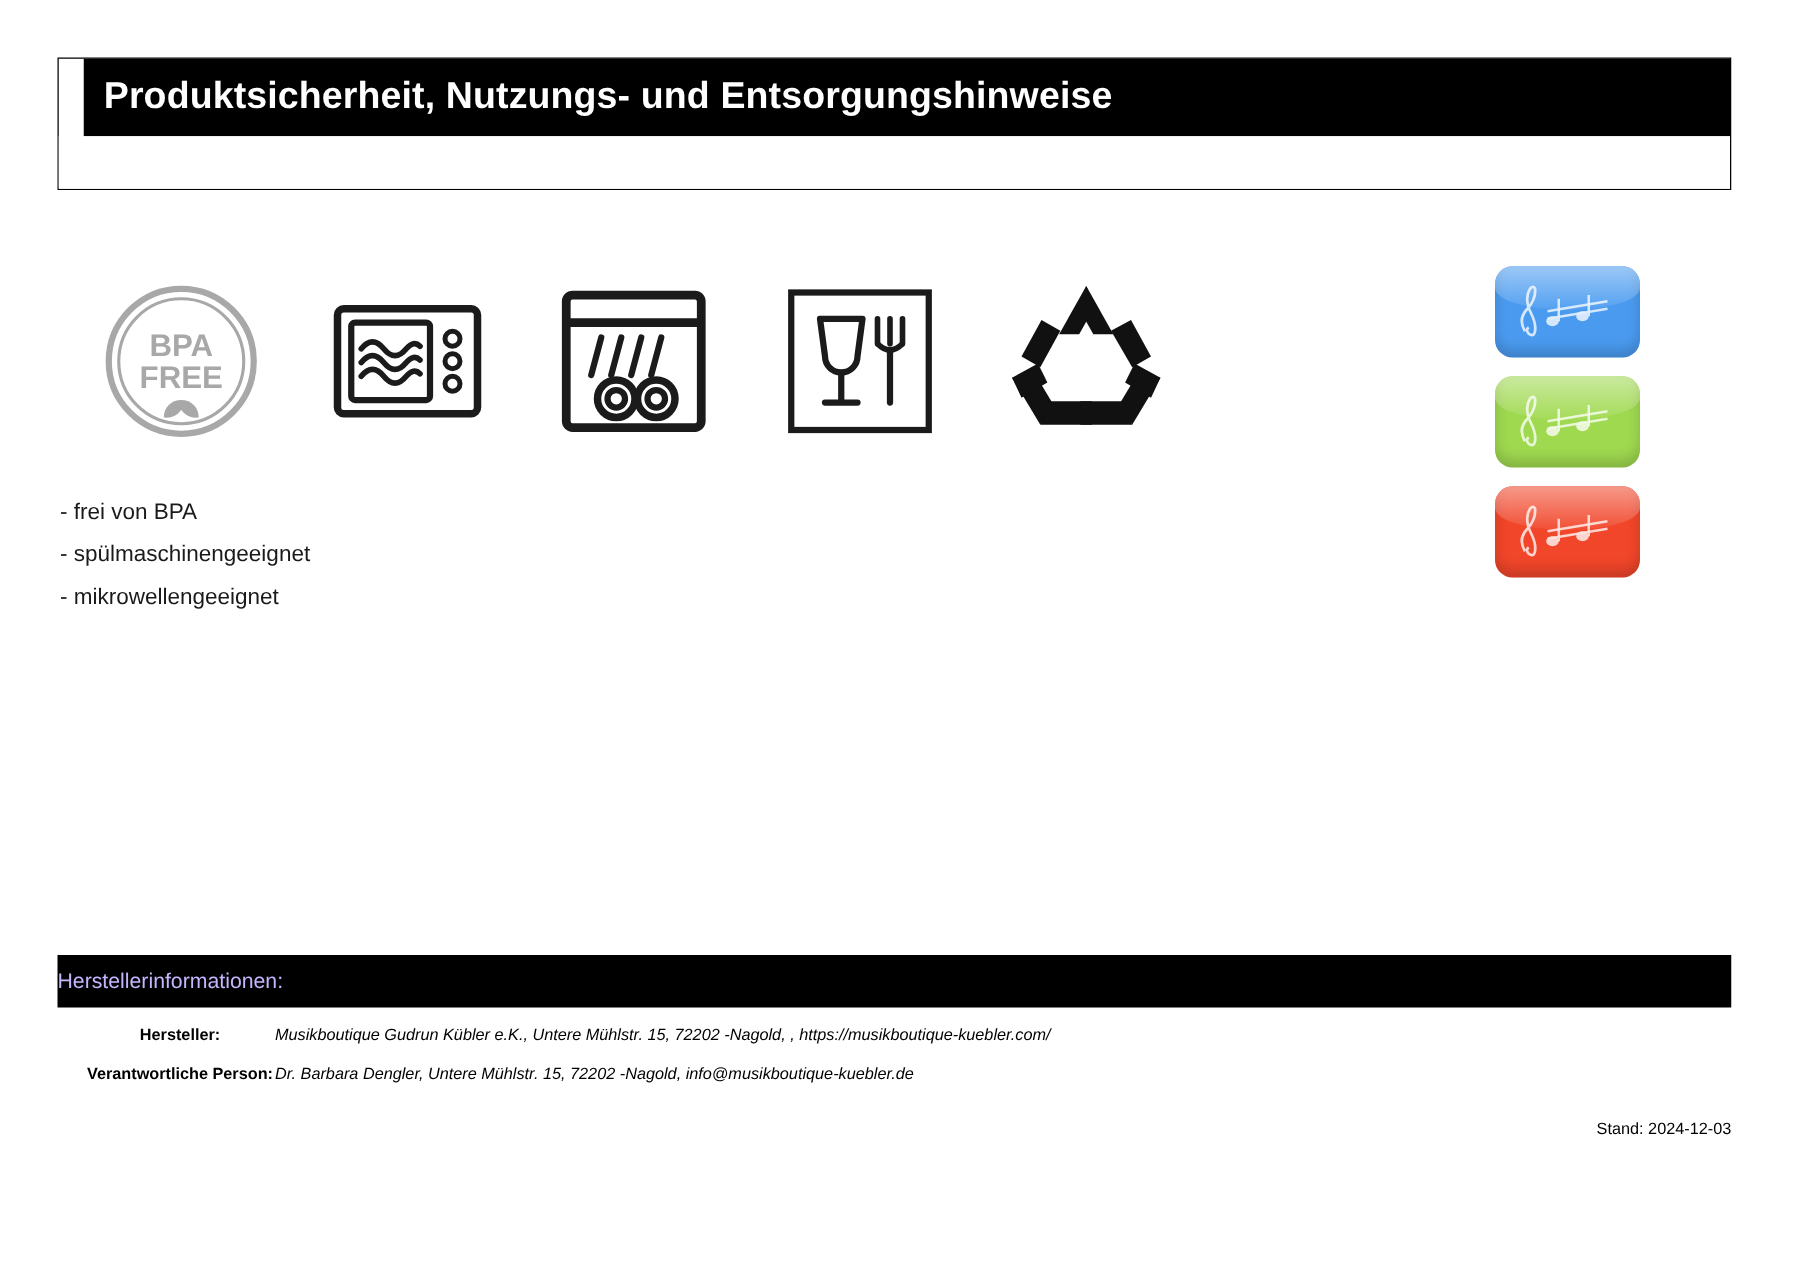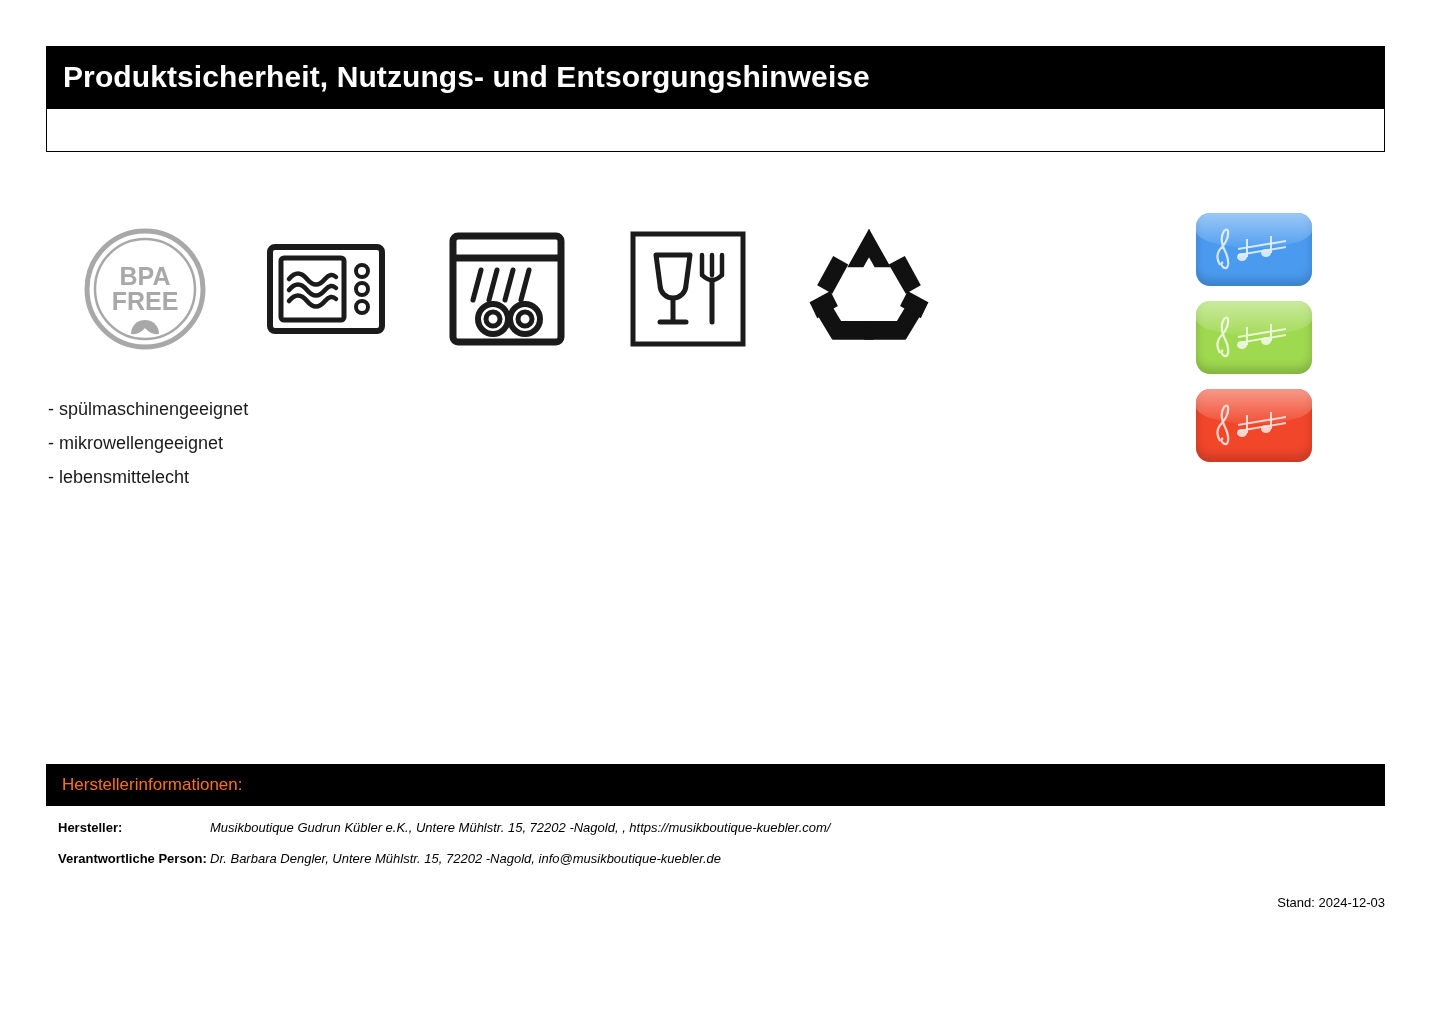--- a/index.html
+++ b/index.html
@@ -31,20 +31,21 @@
     border: 1px solid #000000;
     box-sizing: border-box;
   }
   .header-title {
     background: #000000;
     color: #ffffff;
     font-size: 30px;
     font-weight: bold;
     padding: 13px 16px 15px 16px;
     letter-spacing: 0.1px;
+    margin-left: 20px;
   }
   .header-sub {
     background: #d9d9d9;
     color: #000000;
     font-size: 20px;
     font-weight: bold;
     padding: 13px 16px 13px 16px;
   }
   .header-blank {
     background: #ffffff;
@@ -113,33 +114,33 @@
   }
 
   
   .manu-bar {
     position: absolute;
     left: 46px;
     top: 764px;
     width: 1339px;
     height: 42px;
     background: #000000;
-    color: #f97316;
+    color: #c4b5fd;
     font-size: 17px;
     display: flex;
     align-items: center;
-    padding-left: 16px;
     box-sizing: border-box;
   }
   .manu-rows {
     position: absolute;
-    left: 28px;
+    left: 38px;
     top: 820px;
     width: 1339px;
     font-size: 13px;
+    text-align: center;
   }
   .manu-row {
     display: flex;
     align-items: baseline;
     margin-bottom: 16px;
   }
   .manu-label {
     width: 182px;
     font-weight: bold;
     padding-left: 30px;
@@ -230,23 +231,23 @@
         <path d="M132 84 L108 124 L98 105 L113 80 Z" fill="#111111"></path>
         <path d="M132 84 L110 72 L102 88 L124 101 Z" fill="#111111"></path>
         <path d="M108 124 L64 124 L64 104 L102 104 Z" fill="#111111"></path>
         <path d="M90 44 L108 75 L124 66 L107 35 Z" fill="#111111"></path>
       </svg>
     </div>
 
   </div>
 
   <div class="bullets">
+    <div>- frei von BPA</div>
     <div>- spülmaschinengeeignet</div>
     <div>- mikrowellengeeignet</div>
-    <div>- lebensmittelecht</div>
   </div>
 
   <div class="swatches">
     <div class="swatch" style="background:#4a9bf0;">
       <div class="gloss"></div>
       <svg width="92" height="44" viewBox="0 0 92 44">
         <path d="M12 38 q-6 -10 2 -18 q7 -8 6 -16 q-1 -3 -4 0 q-5 8 1 20 q4 8 3 14 q-1 5 -5 2 q-3 -3 0 -5" fill="none" stroke="#ffffff" stroke-width="2.2" opacity="0.9"></path>
         <path d="M30 22 L78 14" stroke="#ffffff" stroke-width="2" opacity="0.9"></path>
         <path d="M30 28 L78 20" stroke="#ffffff" stroke-width="2" opacity="0.9"></path>
         <ellipse cx="34" cy="30" rx="5" ry="4" fill="#ffffff" opacity="0.9"></ellipse>

